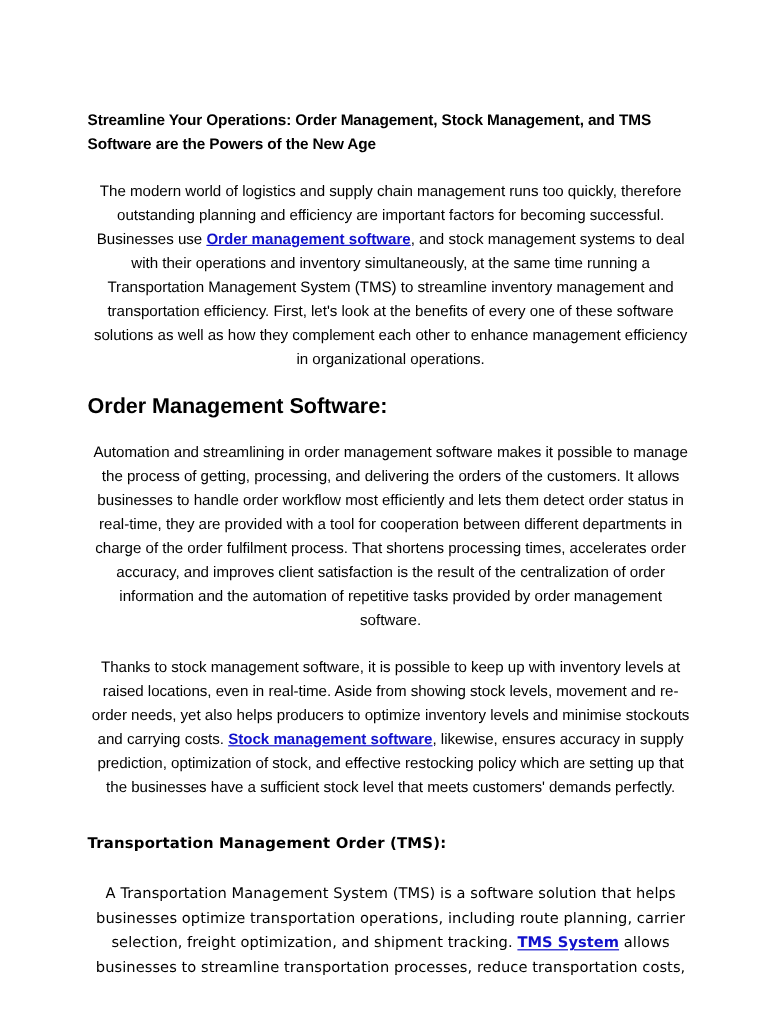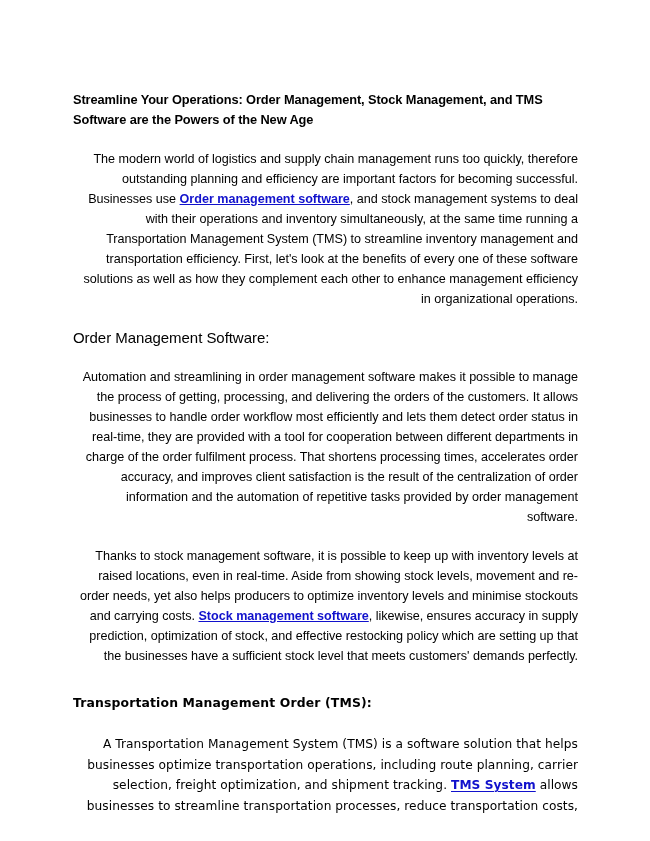--- a/index.html
+++ b/index.html
@@ -39,22 +39,22 @@
     line-height: 20px;
     letter-spacing: -0.1px;
     margin: 0 0 19px 0;
     color: #000000;
     width: 492px;
   }
 
   
   .section-heading {
     font-family: "Liberation Sans", sans-serif;
-    font-size: 15px;
-    font-weight: normal;
+    font-size: 18px;
+    font-weight: bold;
     line-height: 20px;
     letter-spacing: -0.05px;
     margin: 0 0 19px 0;
     color: #000000;
   }
 
   
   .section-heading.alt {
     font-family: "DejaVu Sans", sans-serif;
     font-size: 12.4px;
@@ -65,21 +65,21 @@
 
   
   .body-para {
     font-family: "Liberation Sans", sans-serif;
     font-size: 12.6px;
     font-weight: normal;
     line-height: 20px;
     letter-spacing: -0.02px;
     margin: 0 0 19px 0;
     color: #000000;
-    text-align: right;
+    text-align: center;
   }
 
   
   .body-para.alt {
     font-family: "DejaVu Sans", sans-serif;
     font-size: 12.2px;
     letter-spacing: 0.05px;
     line-height: 20.5px;
   }
 

